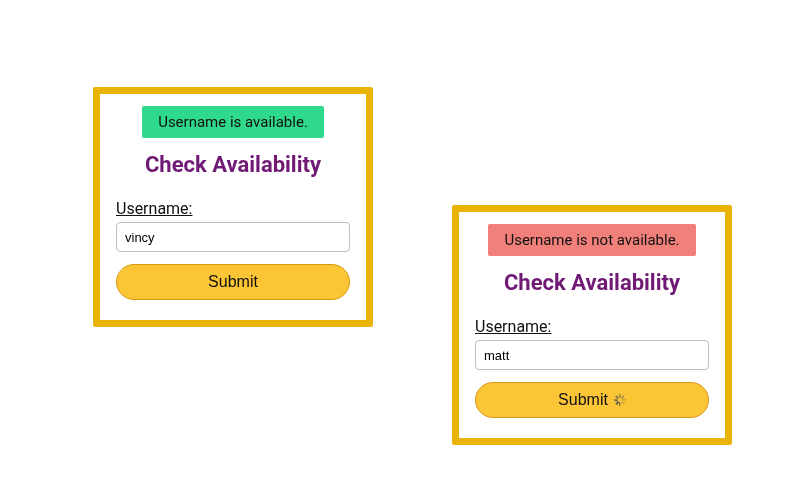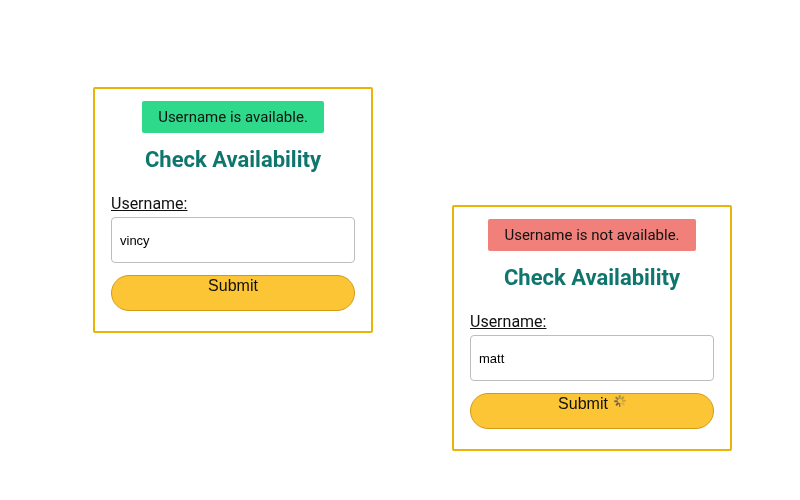--- a/index.html
+++ b/index.html
@@ -7,21 +7,21 @@
     padding: 0;
     width: 800px;
     height: 500px;
     background: #ffffff;
     font-family: -apple-system, BlinkMacSystemFont, "Segoe UI", Roboto, "Helvetica Neue", Arial, sans-serif;
     position: relative;
   }
   .card {
     position: absolute;
     width: 280px;
-    border: 2px solid #eab308;
+    border: 7px solid #eab308;
     border-radius: 2px;
     padding: 12px 16px 20px 16px;
     box-sizing: border-box;
     background: #fff;
   }
   .card.card-left {
     left: 93px;
     top: 87px;
   }
   .card.card-right {
@@ -41,50 +41,51 @@
     background: #2fd98b;
   }
   .status.unavailable {
     background: #f1807b;
   }
   .title {
     font-size: 22px;
     font-weight: 700;
     text-align: center;
     margin: 14px 0 22px 0;
-    color: #0f766e;
+    color: #701a75;
   }
   .field-label {
     font-size: 16px;
     color: #111;
     margin-bottom: 4px;
     display: block;
     text-decoration: underline;
   }
   .text-input {
     width: 100%;
     box-sizing: border-box;
     padding: 6px 8px;
     font-size: 13px;
     border: 1px solid #bdbdbd;
     border-radius: 4px;
     background: #fff;
-    height: 46px;
+    height: 30px;
     margin-bottom: 12px;
   }
   .submit-btn {
     width: 100%;
     height: 36px;
     border: 1px solid #d59a12;
     background: #fcc536;
     color: #111;
     font-size: 16px;
     border-radius: 18px;
     cursor: pointer;
     display: flex;
+    align-items: center;
     justify-content: center;
     gap: 6px;
   }
   .spinner {
     width: 12px;
     height: 12px;
     position: relative;
     display: inline-block;
   }
   .spinner span {

